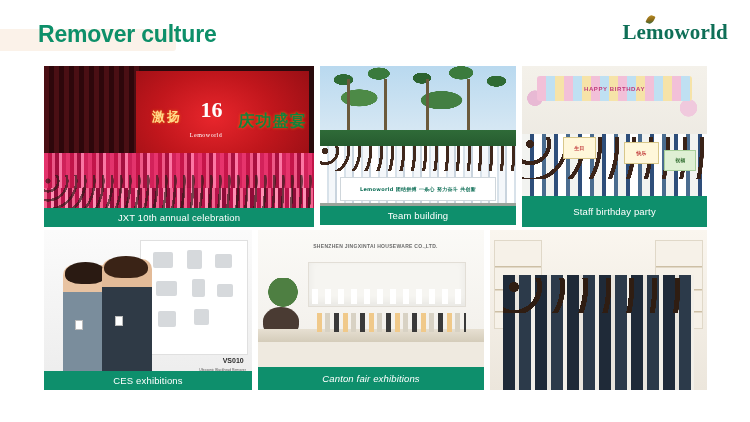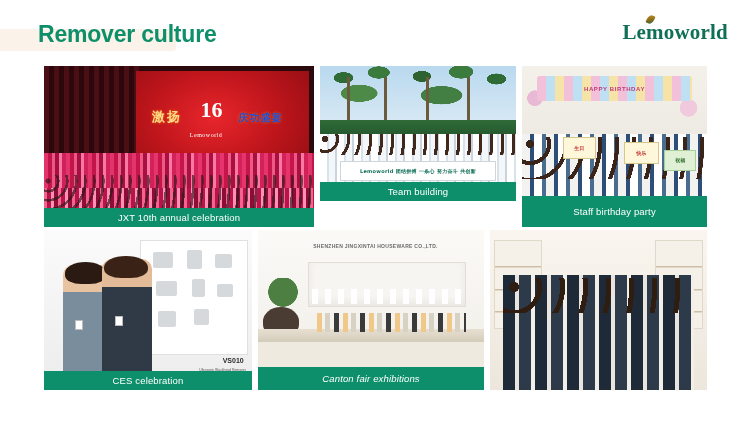--- a/index.html
+++ b/index.html
@@ -65,21 +65,21 @@
   }
   .t1 .curtain {
     position: absolute; left: 0; top: 0; width: 36%; height: 78%;
     background: repeating-linear-gradient(90deg, #4a0f14 0 5px, #2d070b 5px 10px);
   }
   .t1 .cn {
     position: absolute; color: #ffd98a; font-family: "DejaVu Sans", sans-serif;
     font-weight: bold; text-shadow: 0 0 3px rgba(255,120,0,.8);
   }
   .t1 .cn1 { left: 40%; top: 26%; font-size: 13px; letter-spacing: 2px; }
-  .t1 .cn2 { left: 72%; top: 28%; font-size: 10px; letter-spacing: 1px; color: #1d4ed8;}
+  .t1 .cn2 { left: 72%; top: 28%; font-size: 16px; letter-spacing: 1px; color: #15803d;}
   .t1 .num16 {
     position: absolute; left: 58%; top: 19%; font-size: 22px; font-weight: bold;
     color: #ffffff; font-family: "Liberation Serif", serif;
   }
   .t1 .logowhite {
     position: absolute; left: 54%; top: 41%; font-size: 6px; color: #ffffff;
     font-family: "Liberation Serif", serif; letter-spacing: .5px;
   }
   .t1 .crowd {
     position: absolute; left: 0; right: 0; bottom: 0; height: 46%;
@@ -296,21 +296,21 @@
       <div class="logowhite">Lemoworld</div>
       <div class="crowd"></div>
       <div class="crowd2"></div>
       <div class="heads"></div>
     </div>
     <div class="caption" style="height:19px;">
       <span>JXT 10th annual celebration</span>
     </div>
   </div>
 
-  <div class="tile t2" style="left:320px; top:66px; width:196px; height:135px;text-decoration:underline;">
+  <div class="tile t2" style="left:320px; top:66px; width:196px; height:159px;text-decoration:underline;">
     <div class="photo">
       <div class="sky fill"></div>
       <div class="palms"></div>
       <div class="trunks"></div>
       <div class="greenhedge"></div>
       <div class="people"></div>
       <div class="headrow"></div>
       <div class="banner">Lemoworld 团结拼搏 一条心 努力奋斗 共创新</div>
       <div class="ground"></div>
     </div>
@@ -351,21 +351,21 @@
       <div class="woman1"></div>
       <div class="hair1"></div>
       <div class="woman2"></div>
       <div class="hair2"></div>
       <div class="badge" style="left:15%; top:56%;"></div>
       <div class="badge" style="left:34%; top:54%;"></div>
       <div class="vs010">VS010</div>
       <div class="vssub">Ultrasonic Blackhead Remover</div>
     </div>
     <div class="caption" style="height:19px;">
-      <span>CES celebration</span>
+      <span>CES exhibitions</span>
     </div>
   </div>
 
   <div class="tile t5" style="left:258px; top:230px; width:226px; height:160px;">
     <div class="photo">
       <div class="booth fill"></div>
       <div class="boothsign">SHENZHEN JINGXINTAI HOUSEWARE CO.,LTD.</div>
       <div class="niche"></div>
       <div class="row-items"></div>
       <div class="plant"></div>

